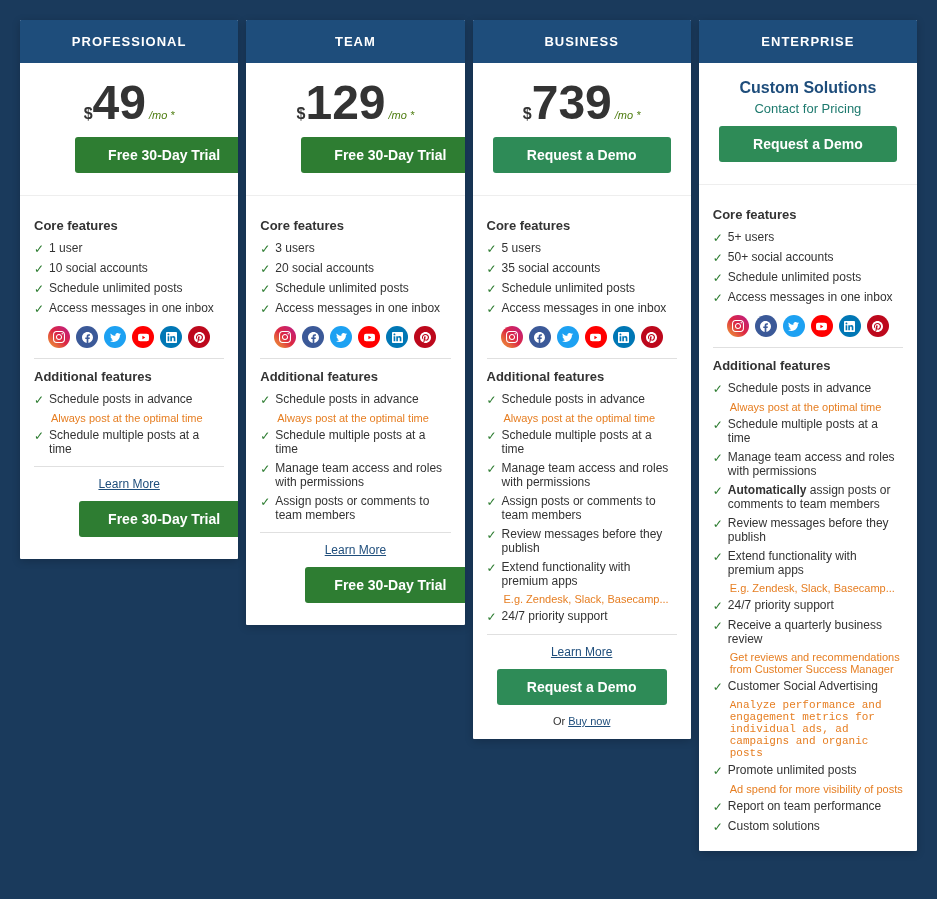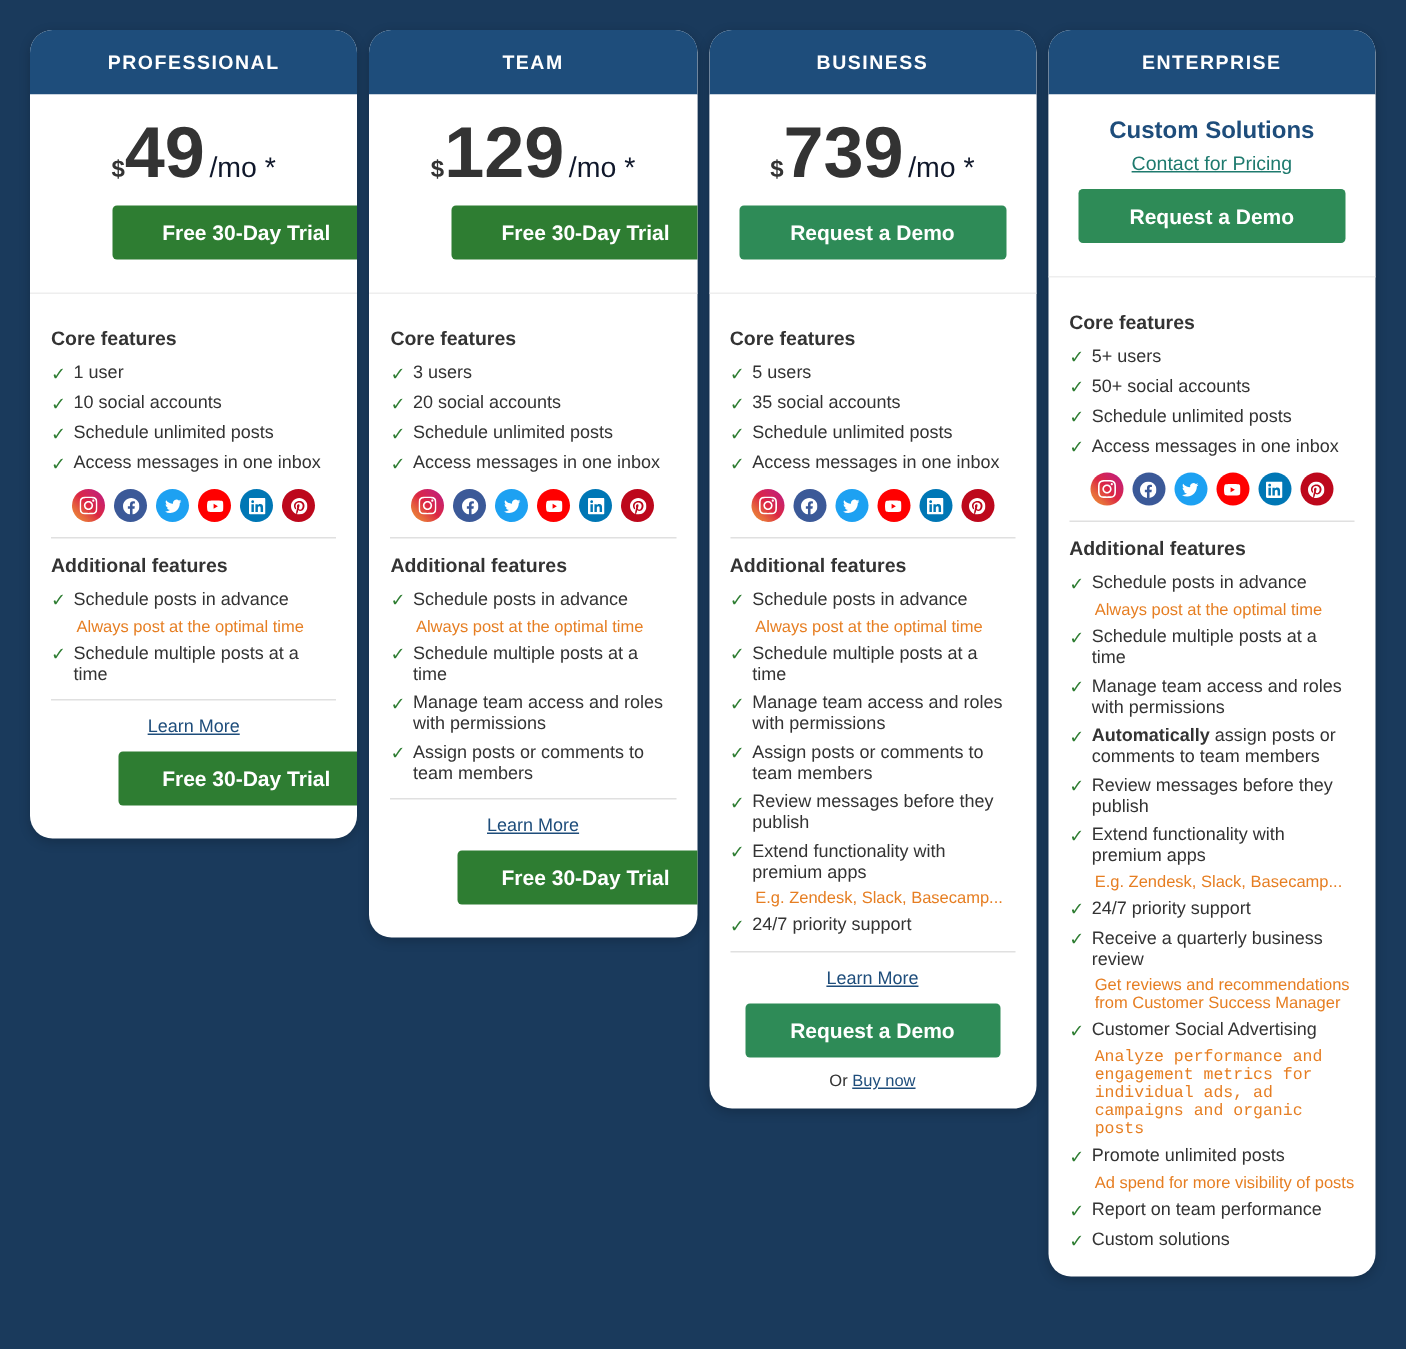--- a/index.html
+++ b/index.html
@@ -14,21 +14,21 @@
     }
     .pricing-container {
       display: flex;
       gap: 8px;
       max-width: 920px;
       width: 100%;
       align-items: flex-start;
     }
     .plan-card {
       background: #fff;
-      border-radius: 15px;
+      border-radius: 1px;
       overflow: hidden;
       flex: 1;
       min-width: 0;
       box-shadow: 0 2px 8px rgba(0,0,0,0.2);
     }
     .plan-header {
       background: #1e4d7b;
       color: #fff;
       text-align: center;
       padding: 14px 10px;
@@ -55,34 +55,34 @@
       vertical-align: super;
       margin-top: -4px;
     }
     .price-amount {
       font-size: 48px;
       font-weight: bold;
       color: #333;
       line-height: 1;
     }
     .price-period {
-      font-size: 19px;
-      color: #0f172a;
+      font-size: 11px;
+      color: #4d7c0f;
       margin-left: 3px;
+      font-style: italic;
     }
     .custom-solutions {
       color: #1e4d7b;
       font-size: 16px;
       font-weight: bold;
       margin-bottom: 4px;
     }
     .contact-pricing {
       color: #1e7a6e;
       font-size: 13px;
-      text-decoration: underline;
       cursor: pointer;
     }
     .plan-cta-btn {
       display: block;
       width: calc(100% - 20px);
       margin: 10px auto;
       padding: 10px;
       border: none;
       border-radius: 3px;
       font-size: 14px;

